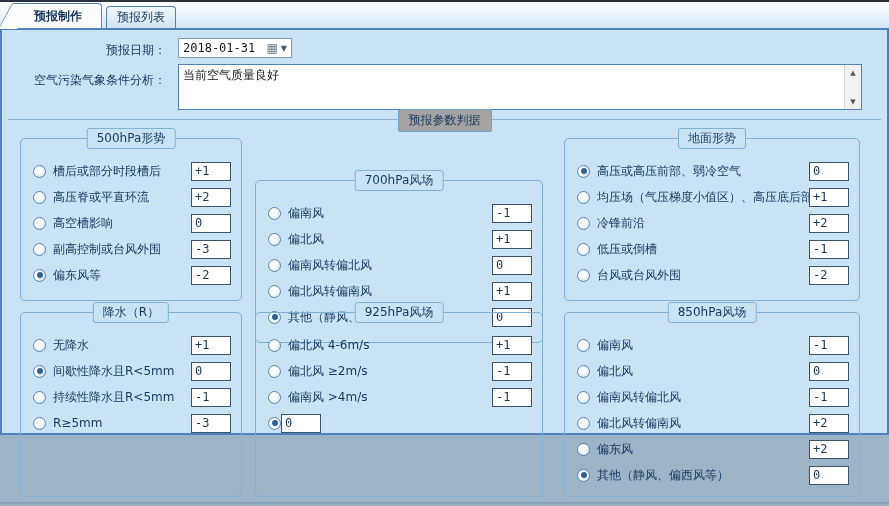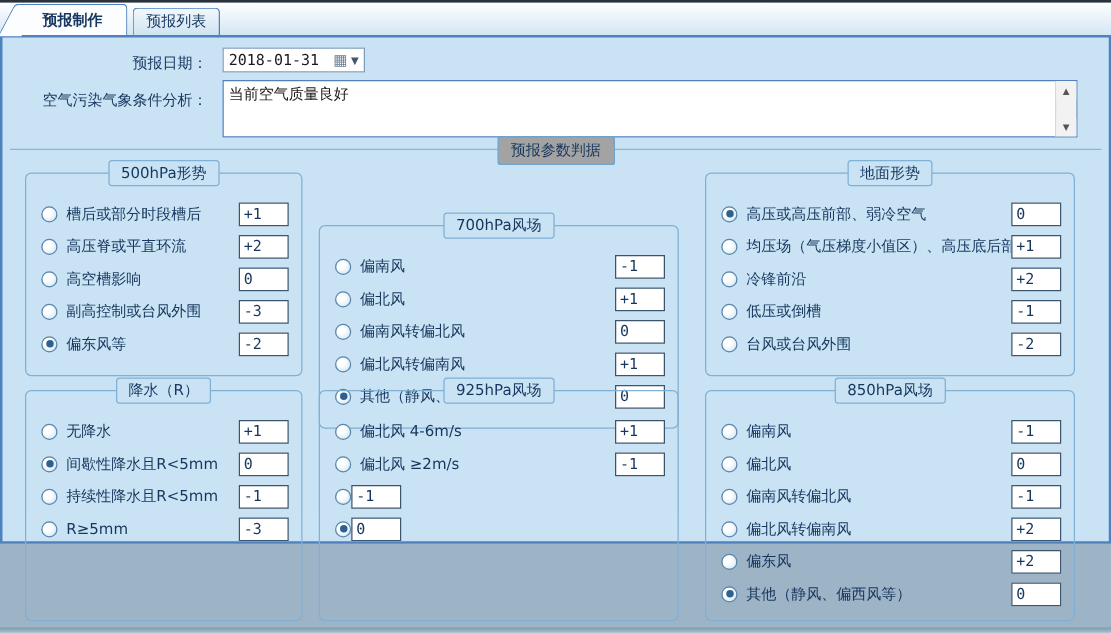--- a/index.html
+++ b/index.html
@@ -234,20 +234,21 @@
           <span class="radio-label">偏北风 4-6m/s</span>
           <input class="score-input" value="+1" style="">
         </div>
         <div class="row">
           <span class="radio"></span>
           <span class="radio-label">偏北风 ≥2m/s</span>
           <input class="score-input" value="-1" style="">
         </div>
         <div class="row">
           <span class="radio"></span>
+          <span class="radio-label">偏南风 &gt;4m/s</span>
           <input class="score-input" value="-1" style="">
         </div>
         <div class="row">
           <span class="radio selected"></span>
           <input class="score-input" value="0" style="">
         </div>
       </div>
     </div>
 
     <div class="groupbox g6">

